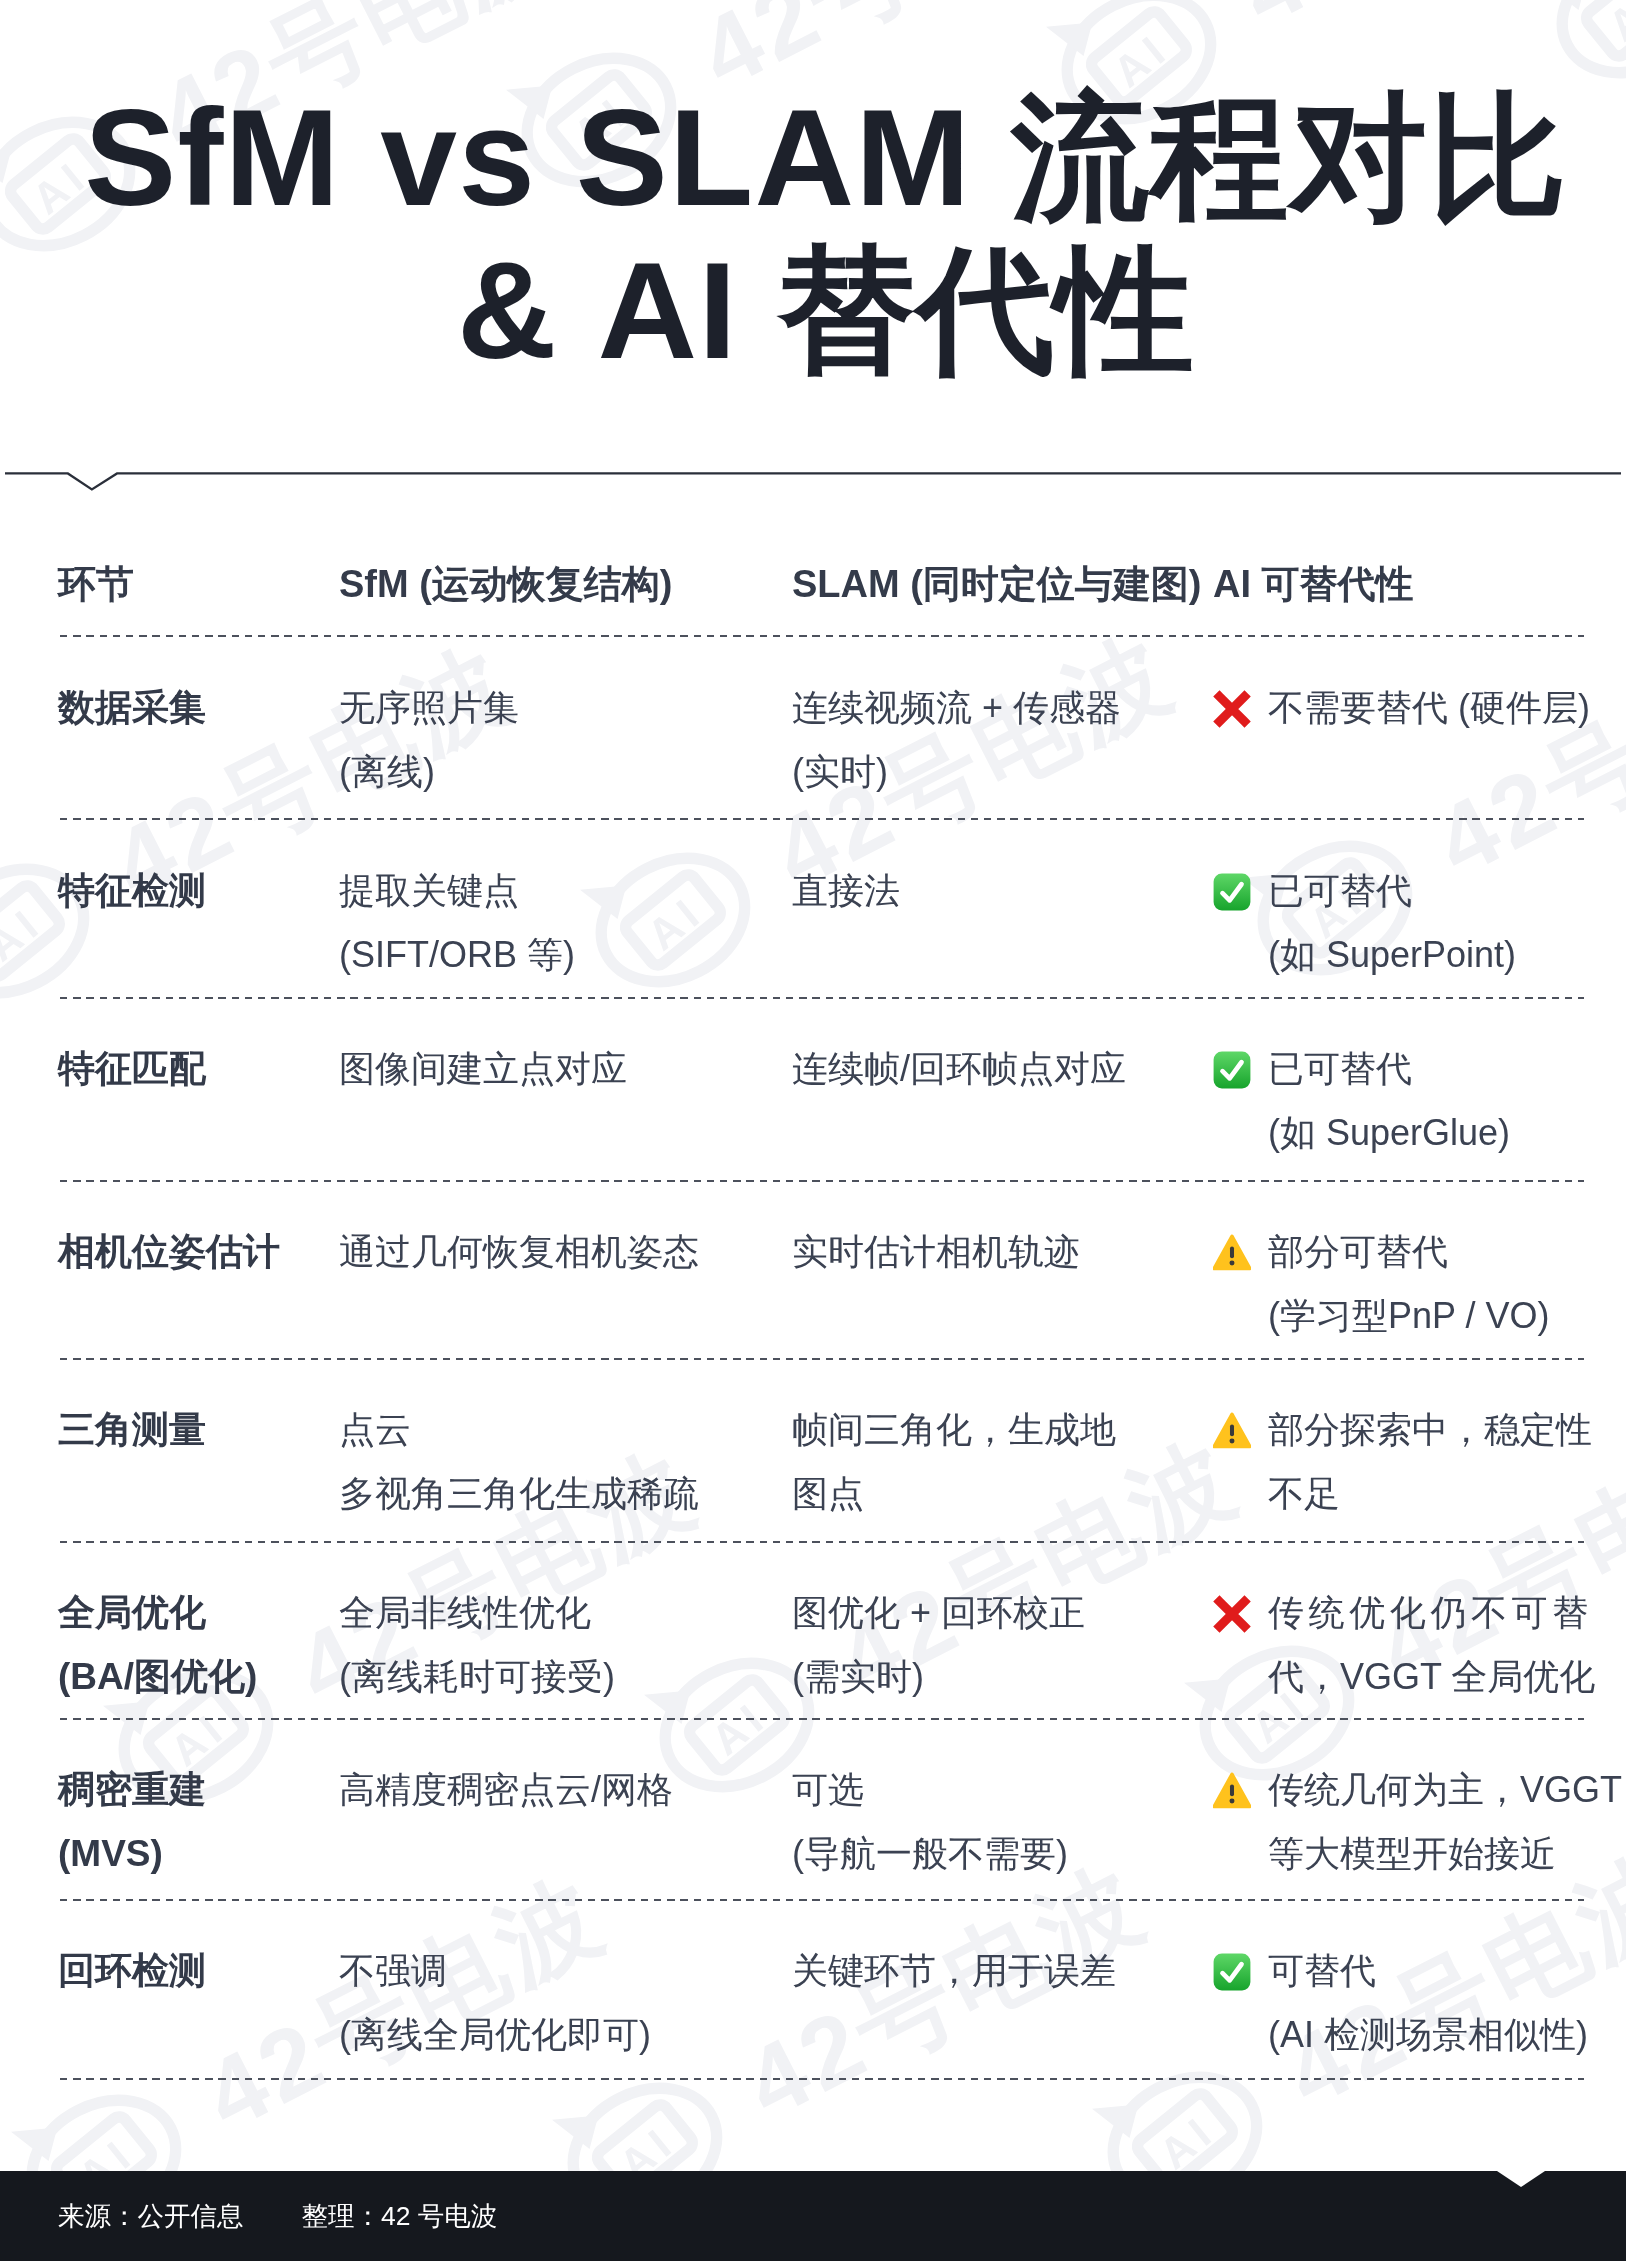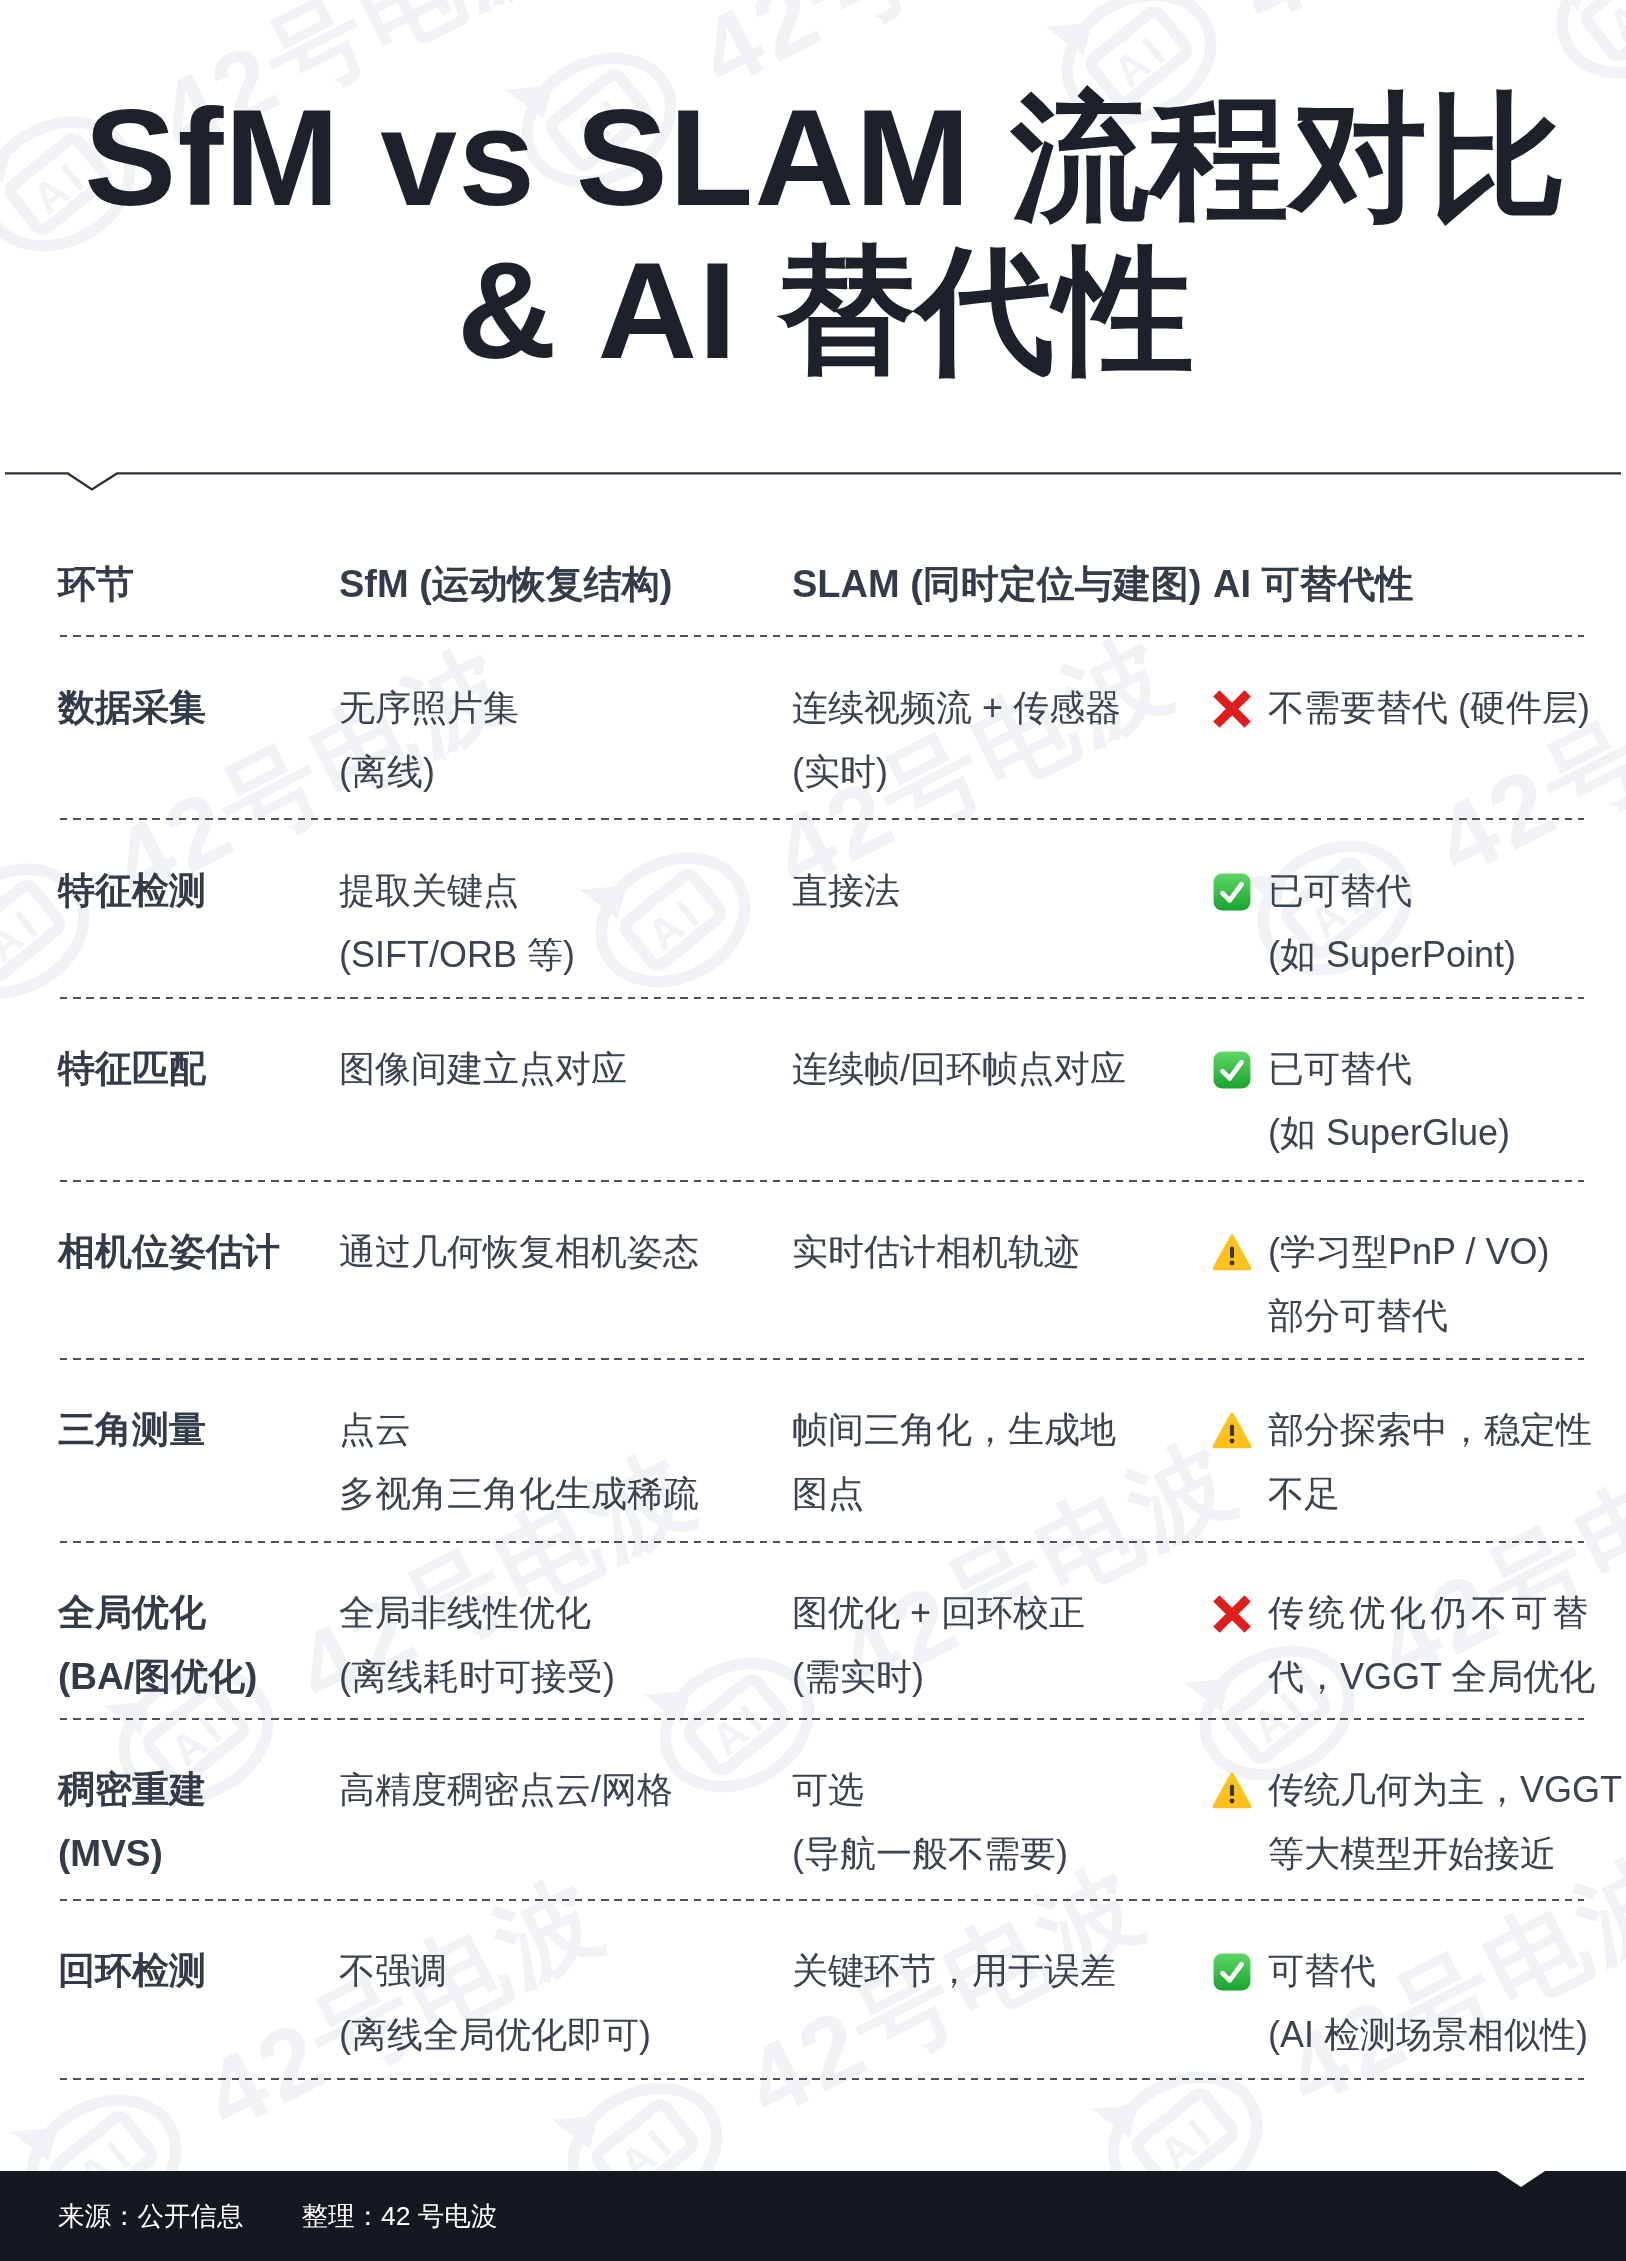--- a/index.html
+++ b/index.html
@@ -321,22 +321,22 @@
       <div class="ln">实时估计相机轨迹</div>
     </div>
   <div class="cell c4">
     <span class="icon">
         <svg viewBox="0 0 64 64">
           <path d="M32 4 L62 58 H2 Z" fill="#ffc21d" stroke="#ffc21d" stroke-width="6" stroke-linejoin="round"></path>
           <rect x="28.6" y="21" width="6.8" height="20" rx="3.4" fill="#3a3a3a"></rect>
           <circle cx="32" cy="49" r="4.2" fill="#3a3a3a"></circle>
         </svg>
       </span>
+    <div class="ln">部分可替代</div>
     <div class="ln">(学习型PnP / VO)</div>
-    <div class="ln">部分可替代</div>
   </div>
 </section>
 
 <section class="row" style="top:1398px">
   <div class="cell c1">
       <div class="ln">三角测量</div>
     </div>
   <div class="cell c2">
       <div class="ln">点云</div>
       <div class="ln">多视角三角化生成稀疏</div>

